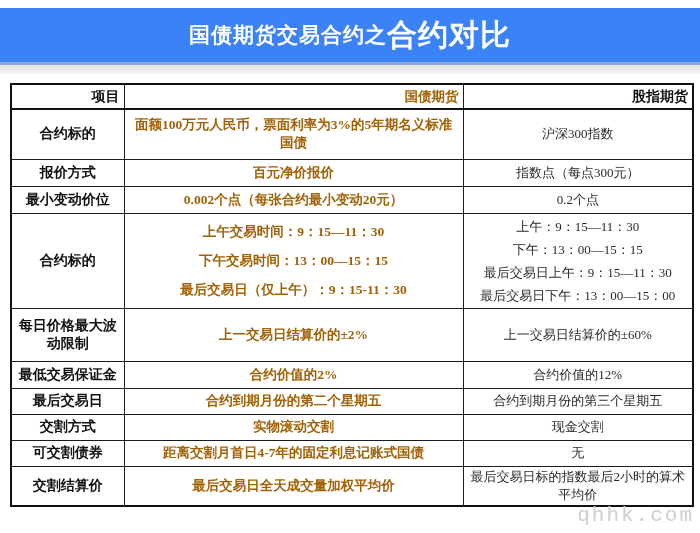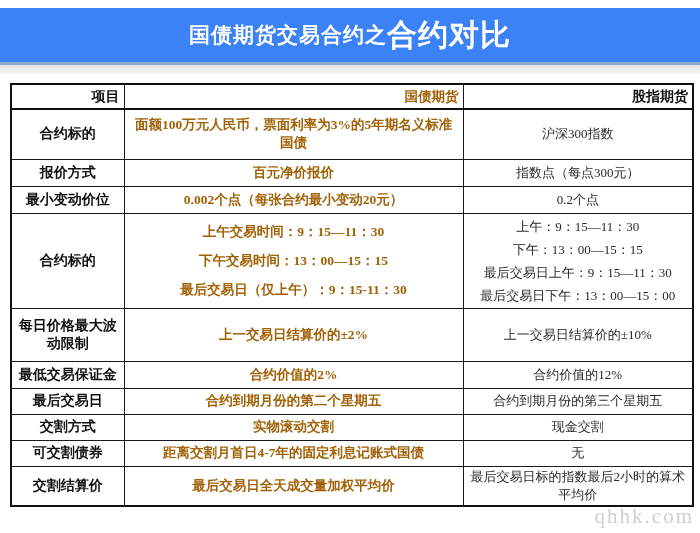--- a/index.html
+++ b/index.html
@@ -99,21 +99,21 @@
     color: #777777;
     opacity: 0.75;
     font-family: Liberation Sans, sans-serif;
   }
   .watermark {
     position: absolute;
     right: 6px; top: 504px;
     font-size: 21px;
     color: #cfcfcf;
     letter-spacing: 2px;
-    font-family: Liberation Serif, serif;
+    font-family: Liberation Mono, monospace;
   }
 </style>
 </head>
 <body>
 
 <div class="title-bar">
   <span class="title-prefix">国债期货交易合约之</span>
     <span class="title-emphasis">合约对比</span>
 </div>
 <div class="title-underline"></div>
@@ -158,21 +158,21 @@
         <td class="c-index">
           <span class="line">上午：9：15—11：30</span>
           <span class="line">下午：13：00—15：15</span>
           <span class="line">最后交易日上午：9：15—11：30</span>
           <span class="line">最后交易日下午：13：00—15：00</span>
         </td>
       </tr>
       <tr style="height: 53px;">
         <td class="c-label">每日价格最大波动限制</td>
         <td class="c-bond">上一交易日结算价的±2%</td>
-        <td class="c-index">上一交易日结算价的±10%</td>
+        <td class="c-index">上一交易日结算价的±60%</td>
       </tr>
       <tr style="height: 27px;">
         <td class="c-label">最低交易保证金</td>
         <td class="c-bond">合约价值的2%</td>
         <td class="c-index">合约价值的12%</td>
       </tr>
       <tr style="height: 26px;">
         <td class="c-label">最后交易日</td>
         <td class="c-bond">合约到期月份的第二个星期五</td>
         <td class="c-index">合约到期月份的第三个星期五</td>

